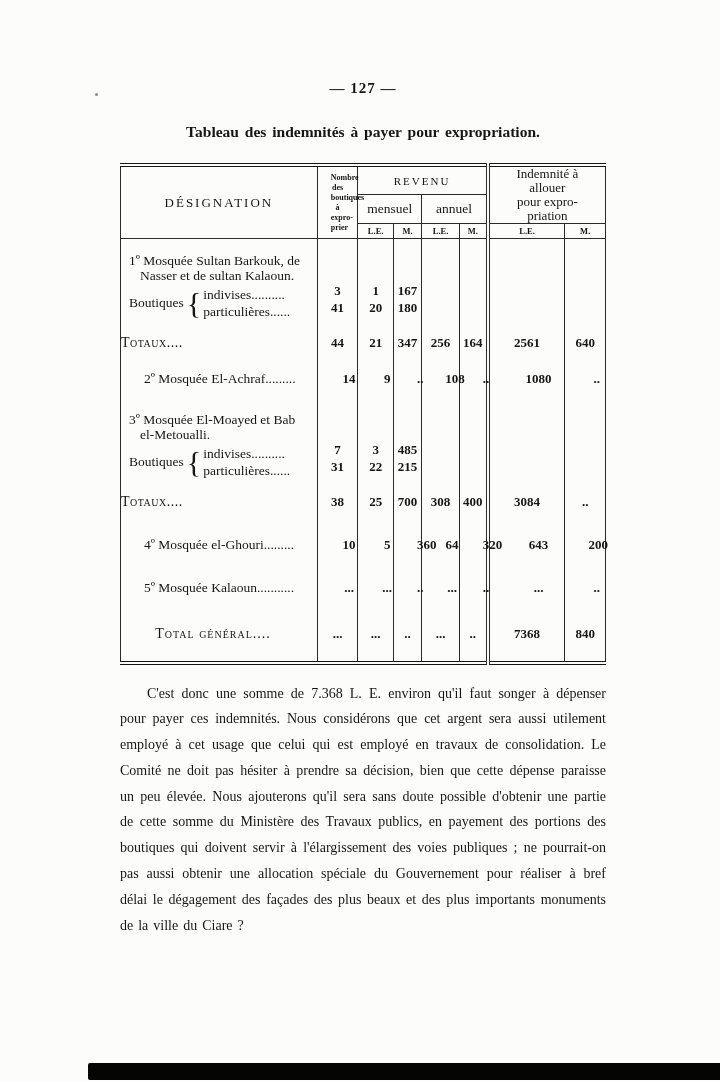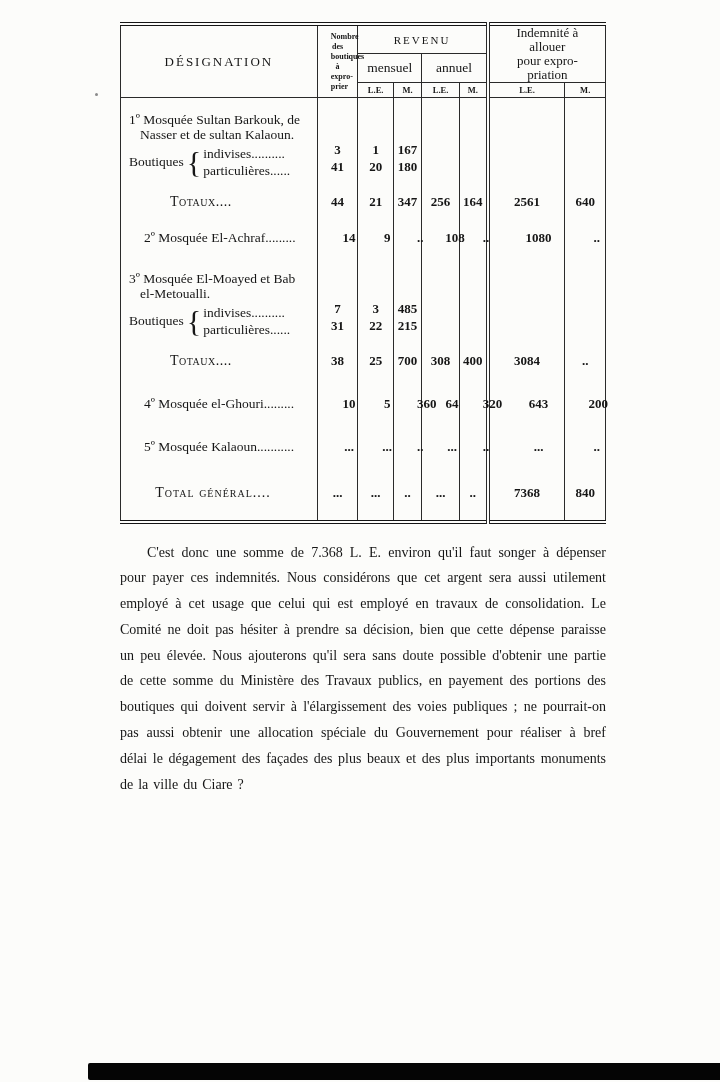--- a/index.html
+++ b/index.html
@@ -77,21 +77,21 @@
   .brace { font-size: 30px; font-weight: normal; line-height: 34px; padding: 0 2px 0 3px; }
   .b-lines { font-size: 13.5px; line-height: 17px; }
 
   tr.r-group td { height: 86px; }
   tr.r-total td { height: 36px; vertical-align: middle; }
   tr.r-simple td { height: 37px; vertical-align: middle; padding-left: 23px; }
   tr.r-g4 td { height: 50px; }
   tr.r-last td { height: 56px; }
 
   .t-label {
-    text-align: center; padding-right: 36px;
+    text-align: left; padding-right: 36px;
     font-variant: small-caps; font-size: 14px; letter-spacing: 0.5px; margin-left: 28px;
   }
   .tg-label {
     text-align: right; padding-right: 46px;
     font-variant: small-caps; font-size: 14px; letter-spacing: 1px;
   }
   .s-label { text-align: left; padding-left: 26px; font-size: 13.5px; }
 
   
   .body-text {
@@ -116,20 +116,22 @@
     width: 3px; height: 3px; background: #8a8a8a; border-radius: 50%;
   }
 </style>
 </head>
 <body>
 
 <div class="page">
   <div class="speck"></div>
   <div class="content">
 
+    <div class="page-number">— 127 —</div>
+    <div class="doc-title">Tableau des indemnités à payer pour expropriation.</div>
 
     <table class="exp">
       <colgroup>
         <col class="c-desig">
           <col class="c-nombre">
           <col class="c-mle">
           <col class="c-mm">
         <col class="c-ale">
           <col class="c-am">
           <col class="c-ile">

